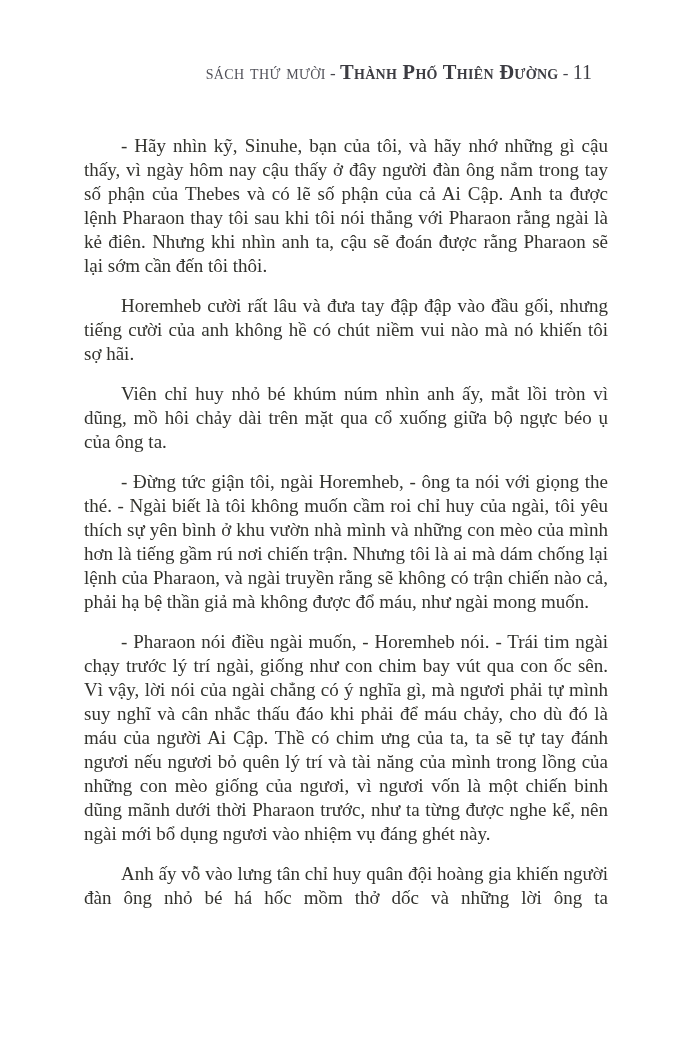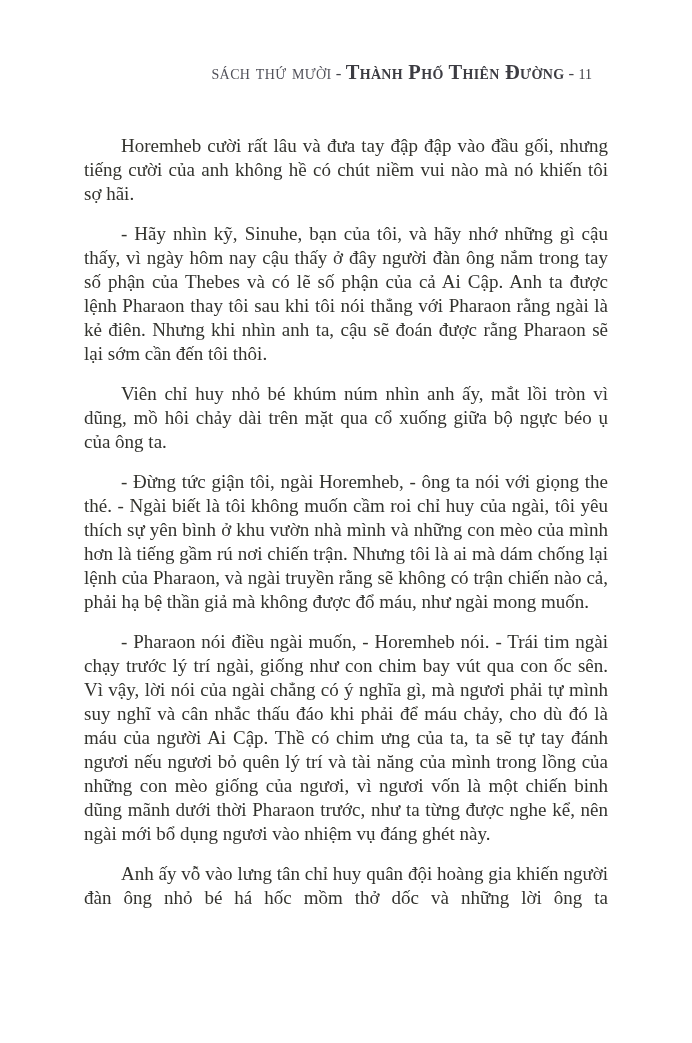--- a/index.html
+++ b/index.html
@@ -39,21 +39,21 @@
   }
   .hdr-chapter-title {
     font-variant: small-caps;
     font-weight: 600;
     font-size: 20.5px;
     letter-spacing: 0.3px;
     color: #3c3c42;
     text-align: right;
   }
   .hdr-page-number {
-    font-size: 14px;
+    font-size: 20px;
     color: #3c3c42;
   }
   
   .text-block {
     position: absolute;
     top: 134px;
     left: 84px;
     width: 524px;
     font-size: 19px;
     line-height: 24px;
@@ -73,21 +73,21 @@
 </head>
 <body>
 
 <div class="page">
 
   <header class="running-header">
     <span class="hdr-book-label">sách thứ mười</span><span class="hdr-sep"> - </span><span class="hdr-chapter-title">Thành Phố Thiên Đường</span><span class="hdr-sep"> - </span><span class="hdr-page-number">11</span>
   </header>
 
   <main class="text-block">
+    <p>- Hãy nhìn kỹ, Sinuhe, bạn của tôi, và hãy nhớ những gì cậu thấy, vì ngày hôm nay cậu thấy ở đây người đàn ông nắm trong tay số phận của Thebes và có lẽ số phận của cả Ai Cập. Anh ta được lệnh Pharaon thay tôi sau khi tôi nói thẳng với Pharaon rằng ngài là kẻ điên. Nhưng khi nhìn anh ta, cậu sẽ đoán được rằng Pharaon sẽ lại sớm cần đến tôi thôi.</p>
     <p>Horemheb cười rất lâu và đưa tay đập đập vào đầu gối, nhưng tiếng cười của anh không hề có chút niềm vui nào mà nó khiến tôi sợ hãi.</p>
-    <p>- Hãy nhìn kỹ, Sinuhe, bạn của tôi, và hãy nhớ những gì cậu thấy, vì ngày hôm nay cậu thấy ở đây người đàn ông nắm trong tay số phận của Thebes và có lẽ số phận của cả Ai Cập. Anh ta được lệnh Pharaon thay tôi sau khi tôi nói thẳng với Pharaon rằng ngài là kẻ điên. Nhưng khi nhìn anh ta, cậu sẽ đoán được rằng Pharaon sẽ lại sớm cần đến tôi thôi.</p>
     <p>Viên chỉ huy nhỏ bé khúm núm nhìn anh ấy, mắt lồi tròn vì dũng, mồ hôi chảy dài trên mặt qua cổ xuống giữa bộ ngực béo ụ của ông ta.</p>
     <p>- Đừng tức giận tôi, ngài Horemheb, - ông ta nói với giọng the thé. - Ngài biết là tôi không muốn cầm roi chỉ huy của ngài, tôi yêu thích sự yên bình ở khu vườn nhà mình và những con mèo của mình hơn là tiếng gầm rú nơi chiến trận. Nhưng tôi là ai mà dám chống lại lệnh của Pharaon, và ngài truyền rằng sẽ không có trận chiến nào cả, phải hạ bệ thần giả mà không được đổ máu, như ngài mong muốn.</p>
     <p>- Pharaon nói điều ngài muốn, - Horemheb nói. - Trái tim ngài chạy trước lý trí ngài, giống như con chim bay vút qua con ốc sên. Vì vậy, lời nói của ngài chẳng có ý nghĩa gì, mà ngươi phải tự mình suy nghĩ và cân nhắc thấu đáo khi phải để máu chảy, cho dù đó là máu của người Ai Cập. Thề có chim ưng của ta, ta sẽ tự tay đánh ngươi nếu ngươi bỏ quên lý trí và tài năng của mình trong lồng của những con mèo giống của ngươi, vì ngươi vốn là một chiến binh dũng mãnh dưới thời Pharaon trước, như ta từng được nghe kể, nên ngài mới bổ dụng ngươi vào nhiệm vụ đáng ghét này.</p>
     <p class="continues">Anh ấy vỗ vào lưng tân chỉ huy quân đội hoàng gia khiến người đàn ông nhỏ bé há hốc mồm thở dốc và những lời ông ta</p>
   </main>
 
 </div>
 
 </body></html>

